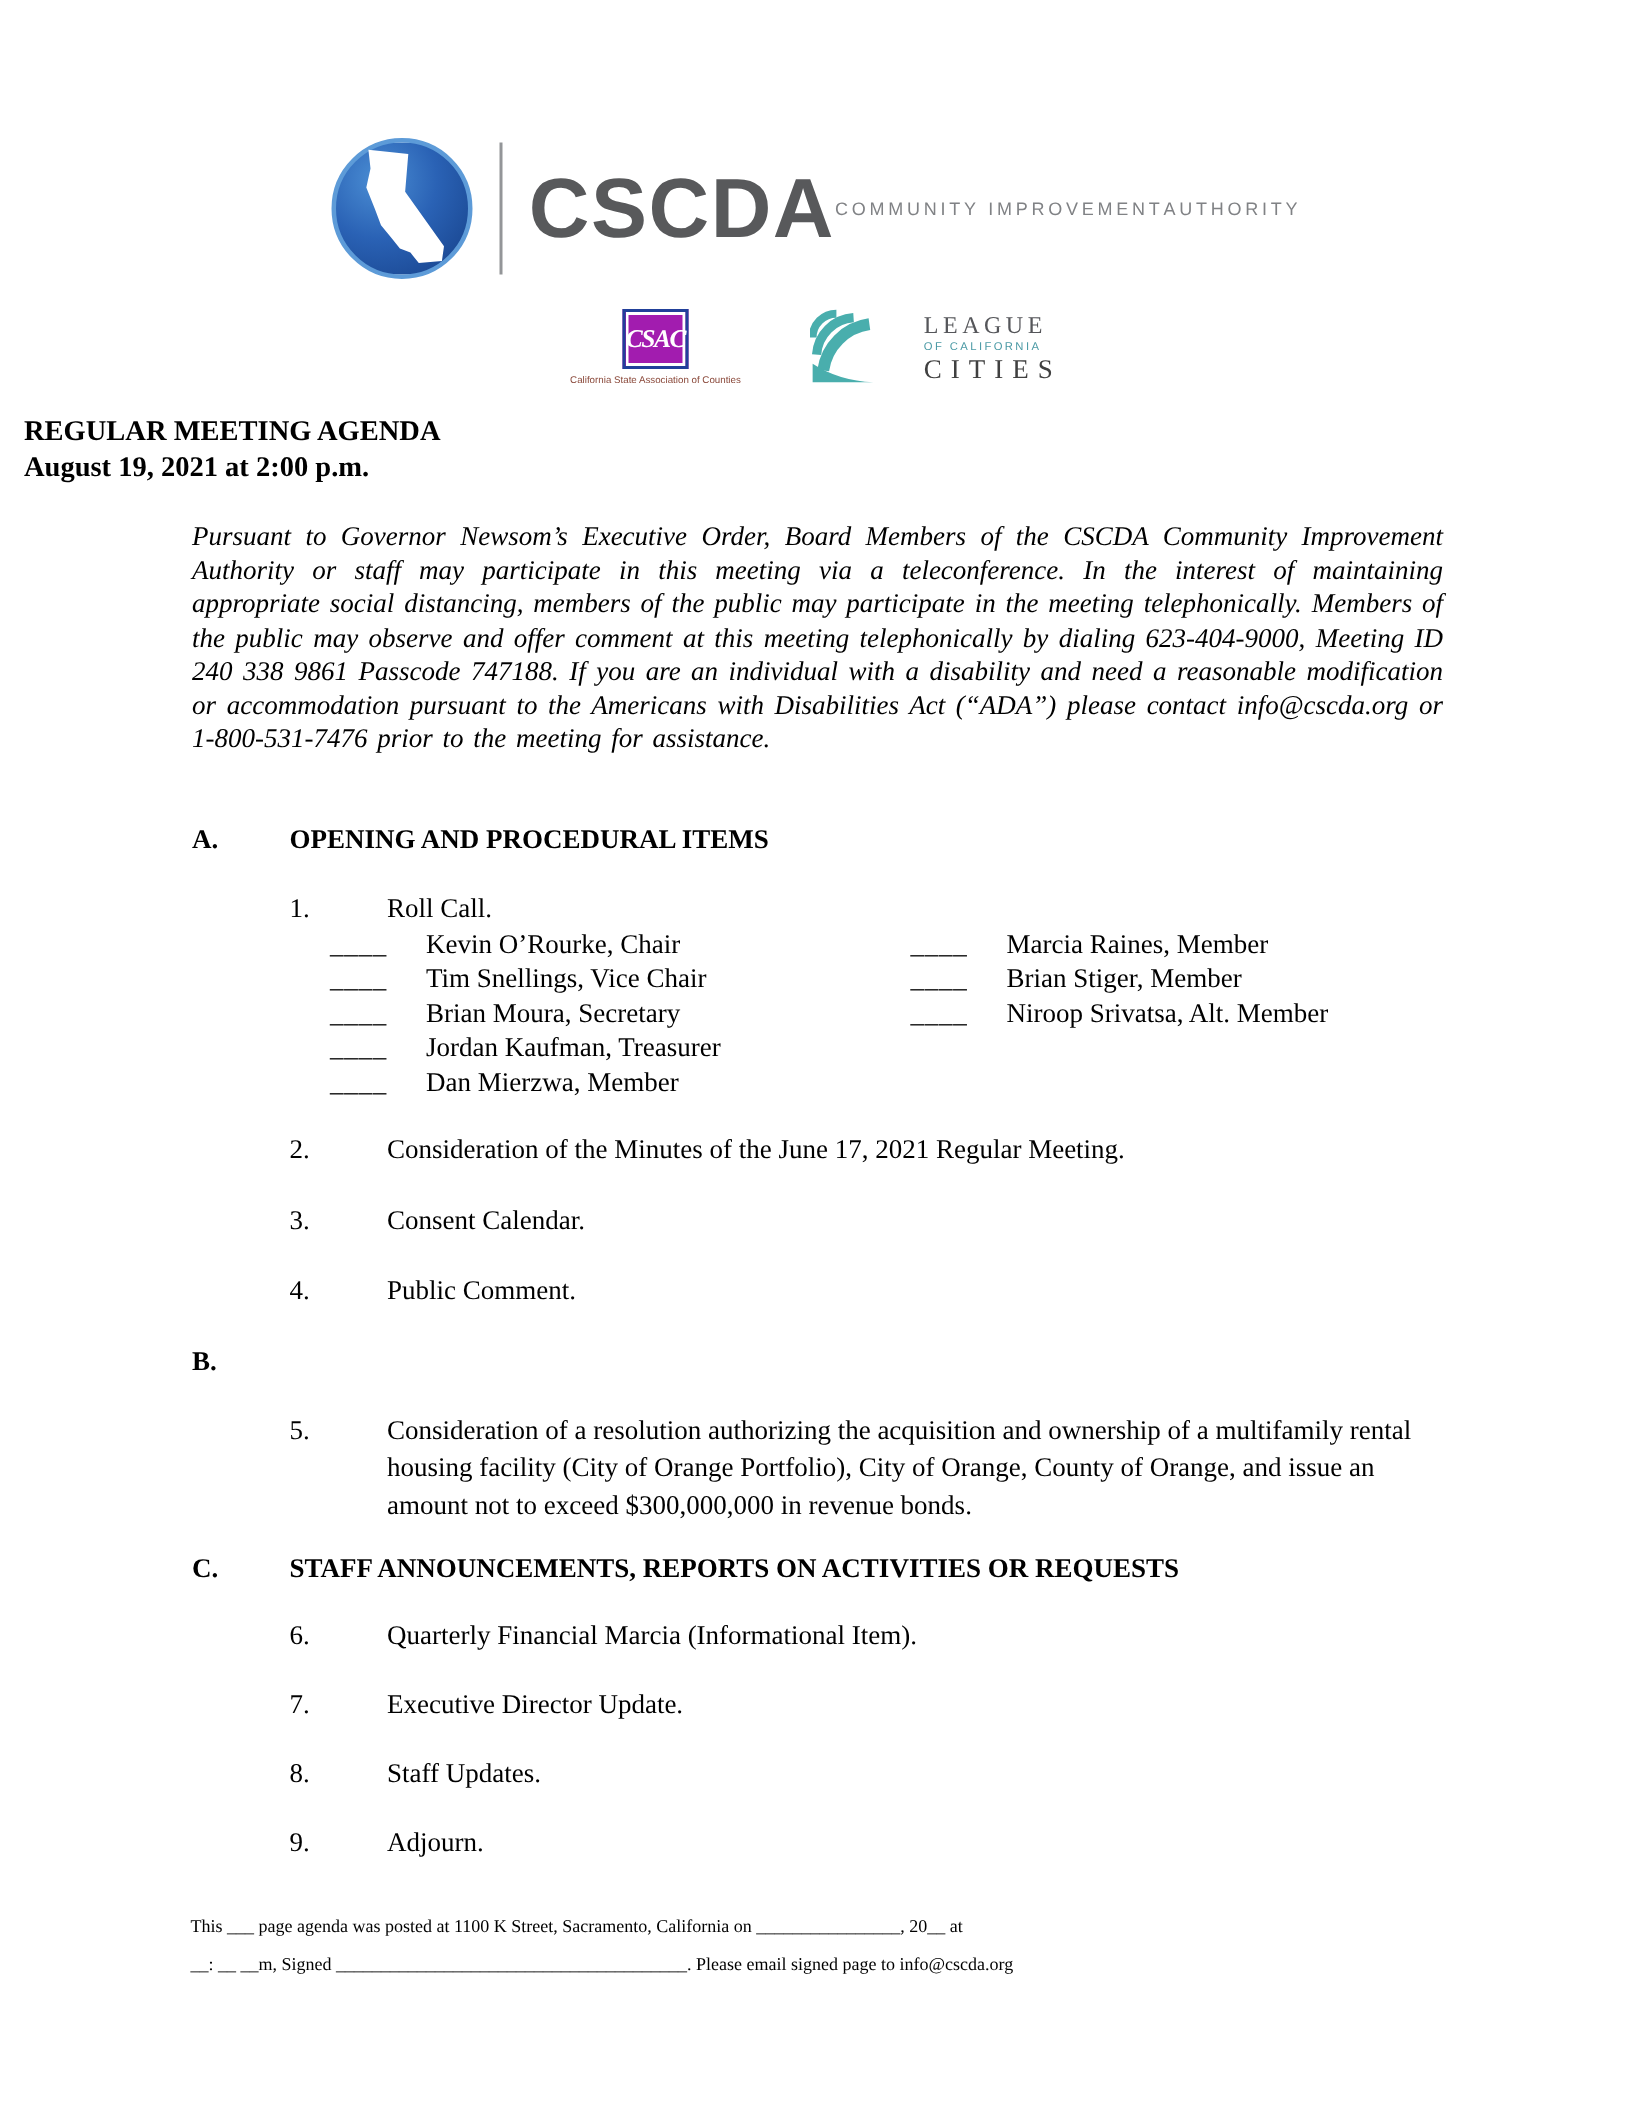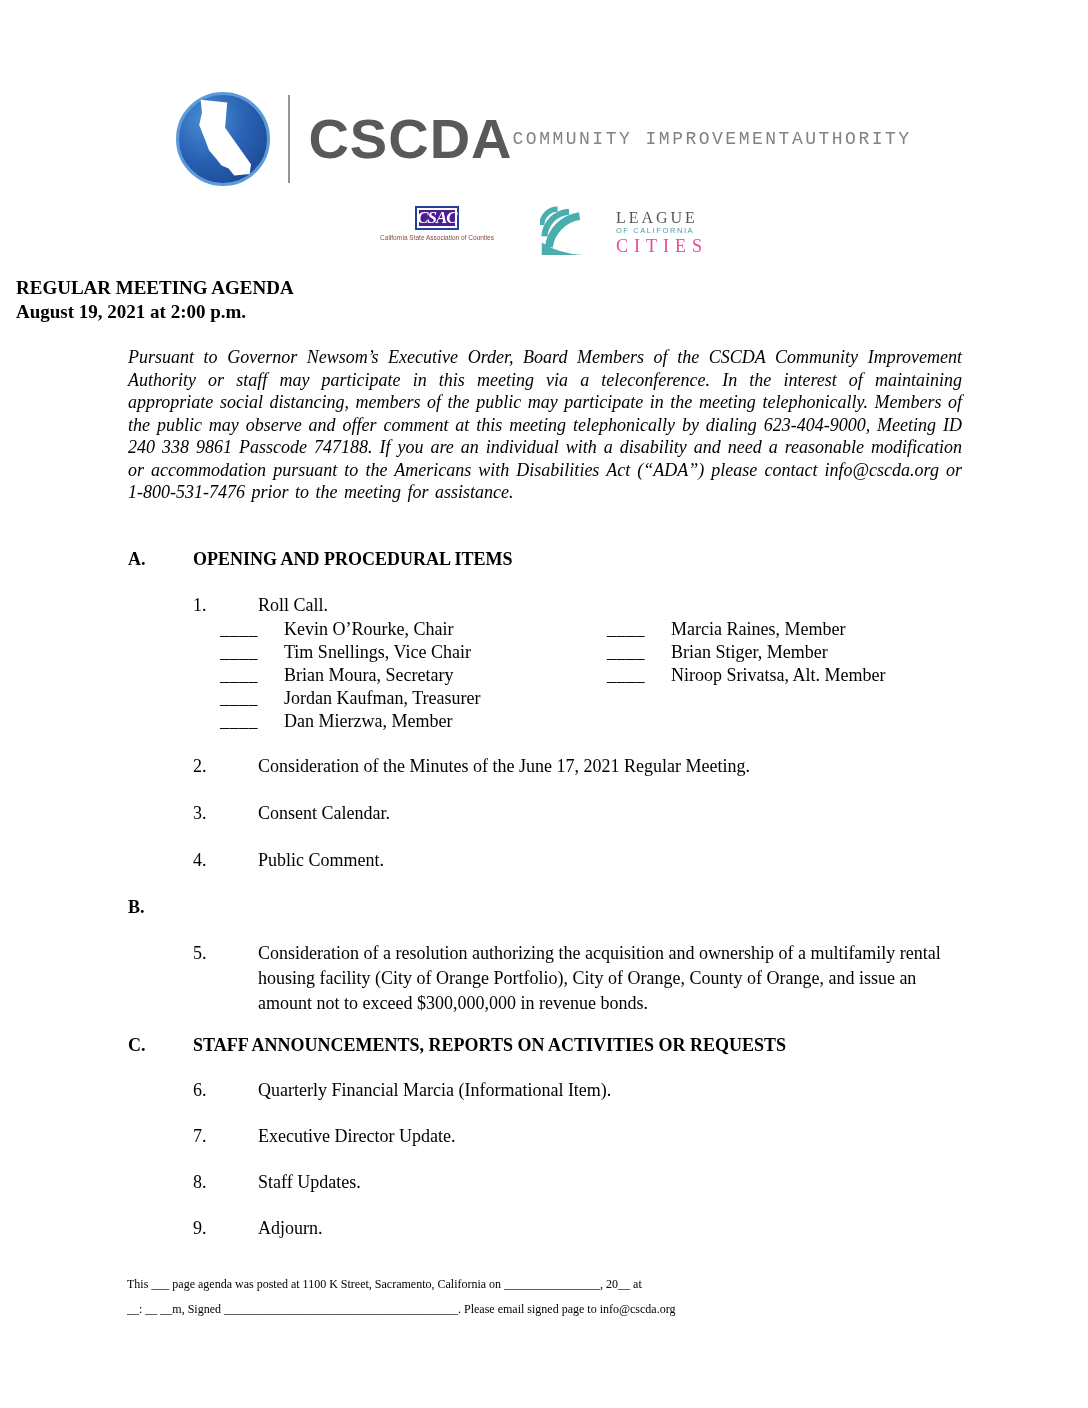--- a/index.html
+++ b/index.html
@@ -19,41 +19,41 @@
     display:flex; align-items:center; justify-content:center;
   }
   .globe svg { width:70px; height:84px; }
   .logo-divider { width:2px; height:88px; background:#939598; margin:0 6px; }
   .logo-textcol { display:flex; flex-direction:row; align-items:center; }
   .logo-acronym {
     font-family:"Liberation Sans", sans-serif; font-weight:bold;
     font-size:56px; line-height:56px; color:#58595b; letter-spacing:1px;
   }
   .logo-sub {
-    font-family:Liberation Mono, monospace; color:#808285;
-    font-size:18px; line-height:16px; letter-spacing:2.5px; 
+    font-family:Liberation Sans, sans-serif; color:#808285;
+    font-size:12px; line-height:16px; letter-spacing:2.5px; 
   }
   .partners-row { display:flex; justify-content:center; align-items:flex-start; gap:46px; margin-top:20px; }
   .csac { display:flex; flex-direction:column; align-items:center; }
   .csac-box {
-    width:44px; height:24px; background:#4c1d95; border:2px solid #21409a;
+    width:44px; height:40px; background:#a21caf; border:2px solid #21409a;
     box-shadow: inset 0 0 0 2px #ffffff;
     display:flex; align-items:center; justify-content:center;
   }
   .csac-acronym {
     color:#fff; font-family:"Liberation Serif", serif; font-style:italic;
     font-weight:bold; font-size:17px; letter-spacing:-1px;
   }
   .csac-caption { font-family:"Liberation Sans", sans-serif; font-size:6.5px; color:#8b4a3c; margin-top:4px; white-space:nowrap; }
   .league { display:flex; align-items:center; gap:8px; }
   .league svg { width:44px; height:52px; }
   .league-textcol { display:flex; flex-direction:column;margin-left:24px; }
   .league-l1 { font-family:"Liberation Serif", serif; font-size:16px; color:#55565a; letter-spacing:3px; line-height:17px; }
   .league-l2 { font-family:"Liberation Sans", sans-serif; font-size:7.5px; color:#4b9aa5; letter-spacing:1.6px; line-height:10px; }
-  .league-l3 { font-family:"Liberation Serif", serif; font-size:18px; color:#ec4899; letter-spacing:6px; line-height:20px; }
+  .league-l3 { font-family:"Liberation Serif", serif; font-size:18px; color:#404040; letter-spacing:6px; line-height:20px; }
   
   .title-block { text-align:left; margin-top:18px; font-weight:bold; font-size:19px; line-height:24px;padding-left:16px; }
   
   .notice {
     margin:22px 126px 0 128px; font-style:italic; font-size:18px;
     line-height:22.5px; text-align:justify; word-spacing:2px;
   }
   
   .agenda { margin:0 126px 0 128px; font-size:18px; }
   .sec-head { display:flex; font-weight:bold; line-height:23px; }

